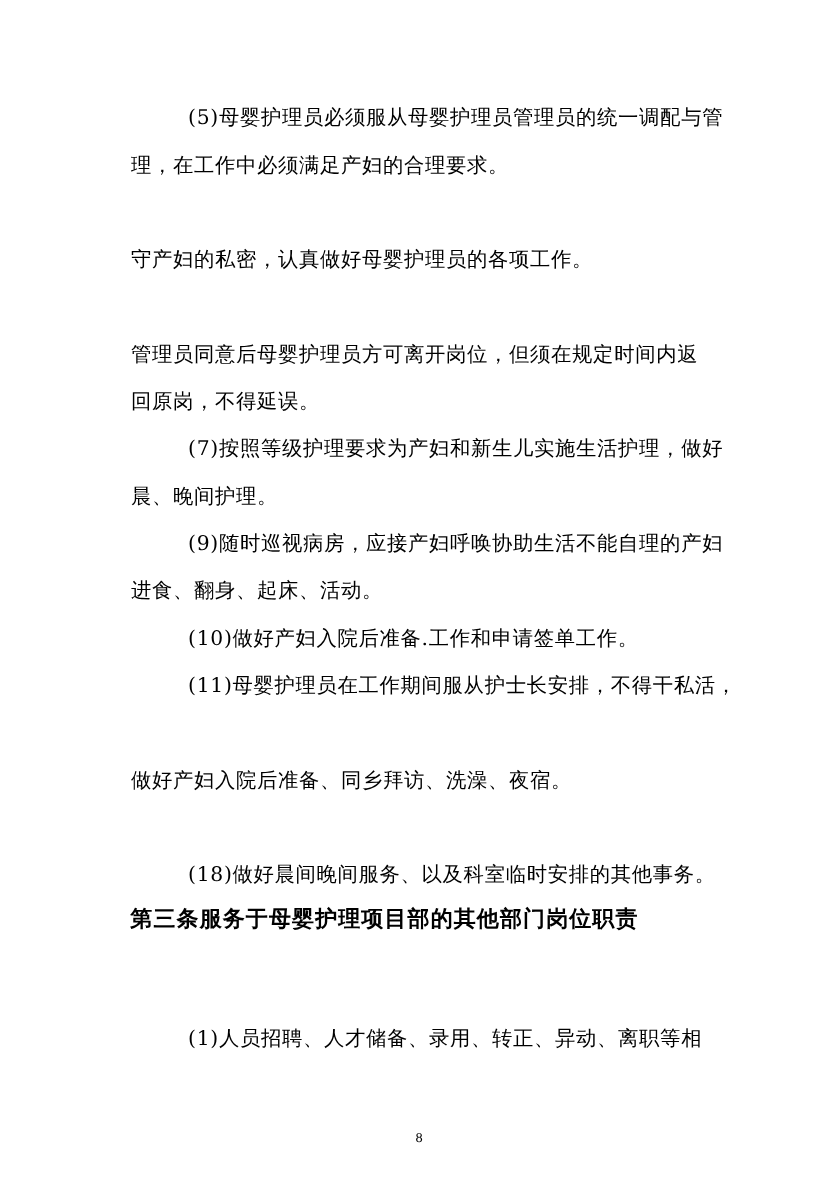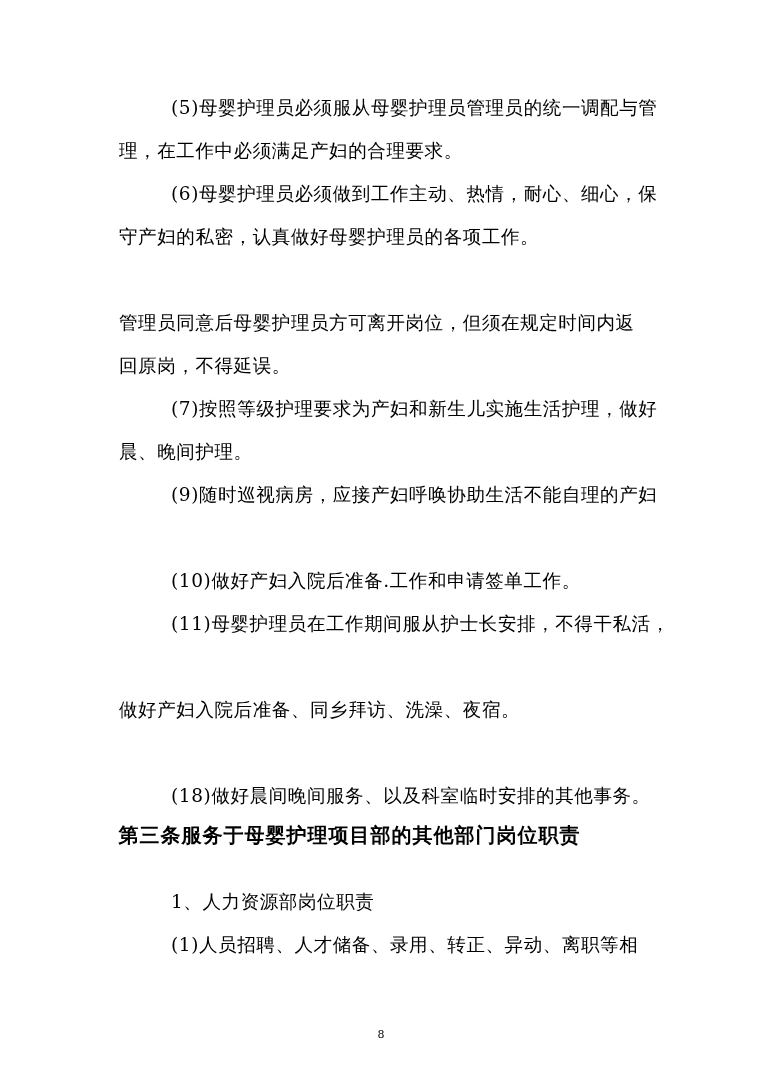--- a/index.html
+++ b/index.html
@@ -58,31 +58,30 @@
       line-height: 14px;
     }
   </style>
 </head>
 <body>
 
 <div class="page">
 
   <div class="line indent" style="top:96px">(5)母婴护理员必须服从母婴护理员管理员的统一调配与管</div>
   <div class="line" style="top:139px">理，在工作中必须满足产妇的合理要求。</div>
-  <div class="line indent" style="top:182px">(6)母婴护理员必须做到工作主动、热情，耐心、细心，保</div>
   <div class="line" style="top:225px">守产妇的私密，认真做好母婴护理员的各项工作。</div>
   <div class="line" style="top:311px">管理员同意后母婴护理员方可离开岗位，但须在规定时间内返</div>
   <div class="line" style="top:354px">回原岗，不得延误。</div>
   <div class="line indent" style="top:397px">(7)按照等级护理要求为产妇和新生儿实施生活护理，做好</div>
   <div class="line" style="top:440px">晨、晚间护理。</div>
   <div class="line indent" style="top:483px">(9)随时巡视病房，应接产妇呼唤协助生活不能自理的产妇</div>
+  <div class="line" style="top:526px">进食、翻身、起床、活动。</div>
   <div class="line indent" style="top:569px">(10)做好产妇入院后准备.工作和申请签单工作。</div>
   <div class="line indent" style="top:612px">(11)母婴护理员在工作期间服从护士长安排，不得干私活，</div>
   <div class="line" style="top:698px">做好产妇入院后准备、同乡拜访、洗澡、夜宿。</div>
   <div class="line indent" style="top:784px">(18)做好晨间晚间服务、以及科室临时安排的其他事务。</div>
 
   <div class="heading" style="top:822px">第三条服务于母婴护理项目部的其他部门岗位职责</div>
 
-  <div class="line indent" style="top:890px">1、人力资源部岗位职责</div>
   <div class="line indent" style="top:933px">(1)人员招聘、人才储备、录用、转正、异动、离职等相</div>
 
   <div class="page-number">8</div>
 </div>
 
 </body></html>

